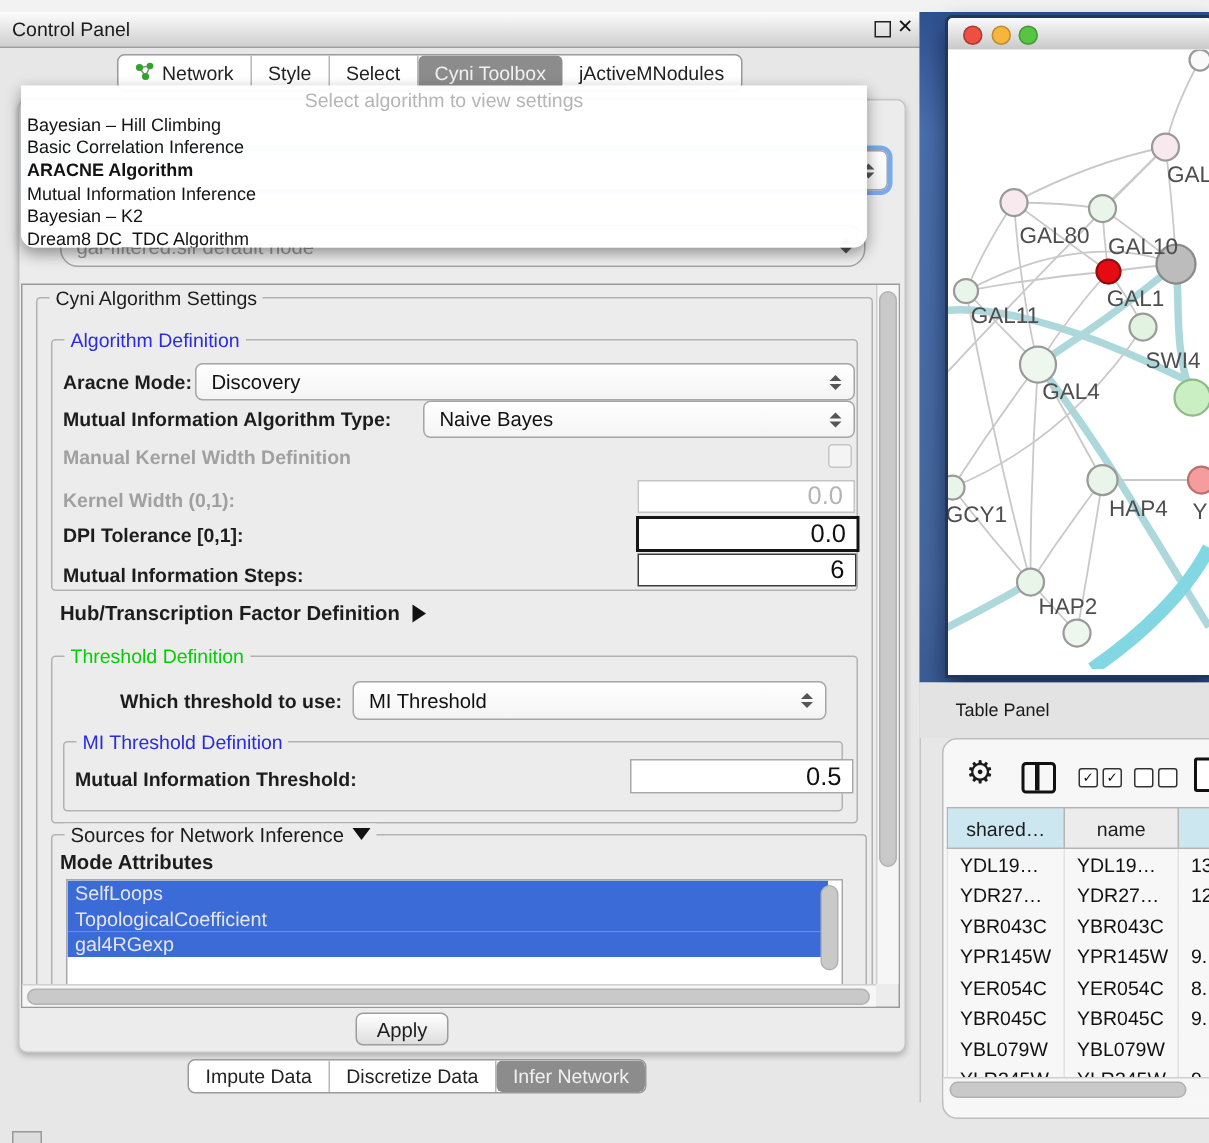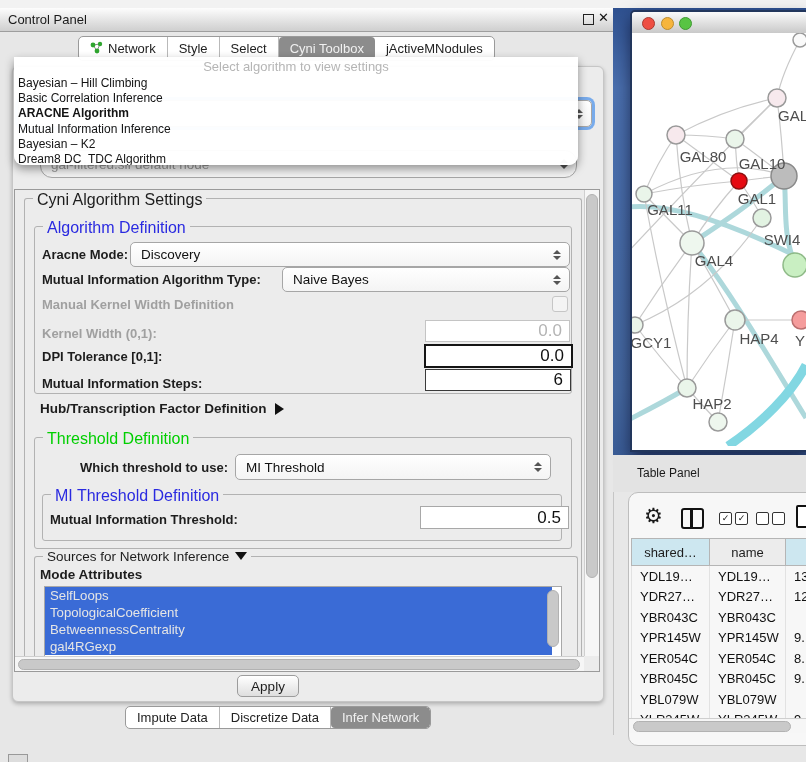--- a/index.html
+++ b/index.html
@@ -31,21 +31,21 @@
   .focus-ring{box-shadow:0 0 0 3px rgba(100,160,235,.85)}
   
   .popup{left:14px;top:57px;width:564px;height:108px;background:rgba(255,255,255,.97);
      border-radius:0 0 9px 9px;box-shadow:0 4px 10px rgba(0,0,0,.4);z-index:50;overflow:hidden}
   .popup-header{height:17px;text-align:center;font-size:13px;color:#b5b5b5;padding-top:2px}
   .popup-item{height:15.2px;line-height:15.2px;padding-left:4px;font-size:12px;color:#131313;white-space:nowrap}
   .popup-item.bold{font-weight:bold}
   
   .viewport{left:14px;top:189px;width:584px;height:481px;background:#ececec;border:1px solid #9a9a9a}
   .groupbox{border:1px solid #b2b2b2;border-radius:3px}
-  .legend{position:absolute;top:-8px;left:8px;background:#ececec;padding:0 4px;font-size:16px;white-space:nowrap}
+  .legend{position:absolute;top:-8px;left:8px;background:#ececec;padding:0 4px;font-size:13px;white-space:nowrap}
   .legend.blue{color:#2a2ae0}
   .legend.green{color:#00cf00}
   .flabel{font-size:13px;font-weight:bold;color:#1d1d1d;white-space:nowrap}
   .flabel.dis{color:#a0a0a0}
   .num-input{background:#fff;font-size:17px;display:flex;align-items:center;justify-content:flex-end;padding-right:7px}
   .checkbox{width:14px;height:14px;border:1px solid #c6c6c6;border-radius:3px;background:#f4f4f4}
   .tri-right{display:inline-block;width:0;height:0;border-top:6px solid transparent;border-bottom:6px solid transparent;border-left:9px solid #111;margin-left:8px;vertical-align:-2px}
   .tri-down-big{display:inline-block;width:0;height:0;border-left:6px solid transparent;border-right:6px solid transparent;border-top:8px solid #111;margin-left:6px;vertical-align:1px}
   .attr-list{background:#fff;border:1px solid #a8a8a8;overflow:hidden}
   .attr-item{height:17px;line-height:17px;padding-left:5px;font-size:13.2px;background:#3a6bd6;color:#e5e5e5;width:502px}
@@ -201,21 +201,20 @@
 <div class="abs groupbox" style="left:34px;top:556px;width:542px;height:114px;border-bottom:none">
   <span class="legend" style="font-size:13.5px">
     <span>Sources for Network Inference</span><span class="tri-down-big"></span>
   </span>
 </div>
 <div class="abs flabel" style="left:40px;top:567px;font-size:13.5px">Mode Attributes</div>
 <div class="abs attr-list" style="left:44px;top:586px;width:516px;height:70px">
   <div id="attr-items">
       <div class="attr-item" style="background: rgb(58, 107, 214);">SelfLoops</div>
       <div class="attr-item" style="background: rgb(58, 107, 214);">TopologicalCoefficient</div>
-      <div class="attr-item" style="background: rgb(58, 107, 214);">BetweennessCentrality</div>
       <div class="attr-item" style="background: rgb(58, 107, 214);">gal4RGexp</div>
     </div>
 </div>
 <div class="abs sb-thumb" style="left:547px;top:590px;width:10px;height:55px"></div>
 
 <div class="abs sb-track-v" style="left:584px;top:190px;width:14px;height:466px"></div>
 <div class="abs sb-thumb" style="left:586px;top:194px;width:10px;height:382px"></div>
 <div class="abs sb-track-h" style="left:15px;top:656px;width:569px;height:14px"></div>
 <div class="abs sb-thumb" style="left:18px;top:659px;width:560px;height:9px"></div>
 

